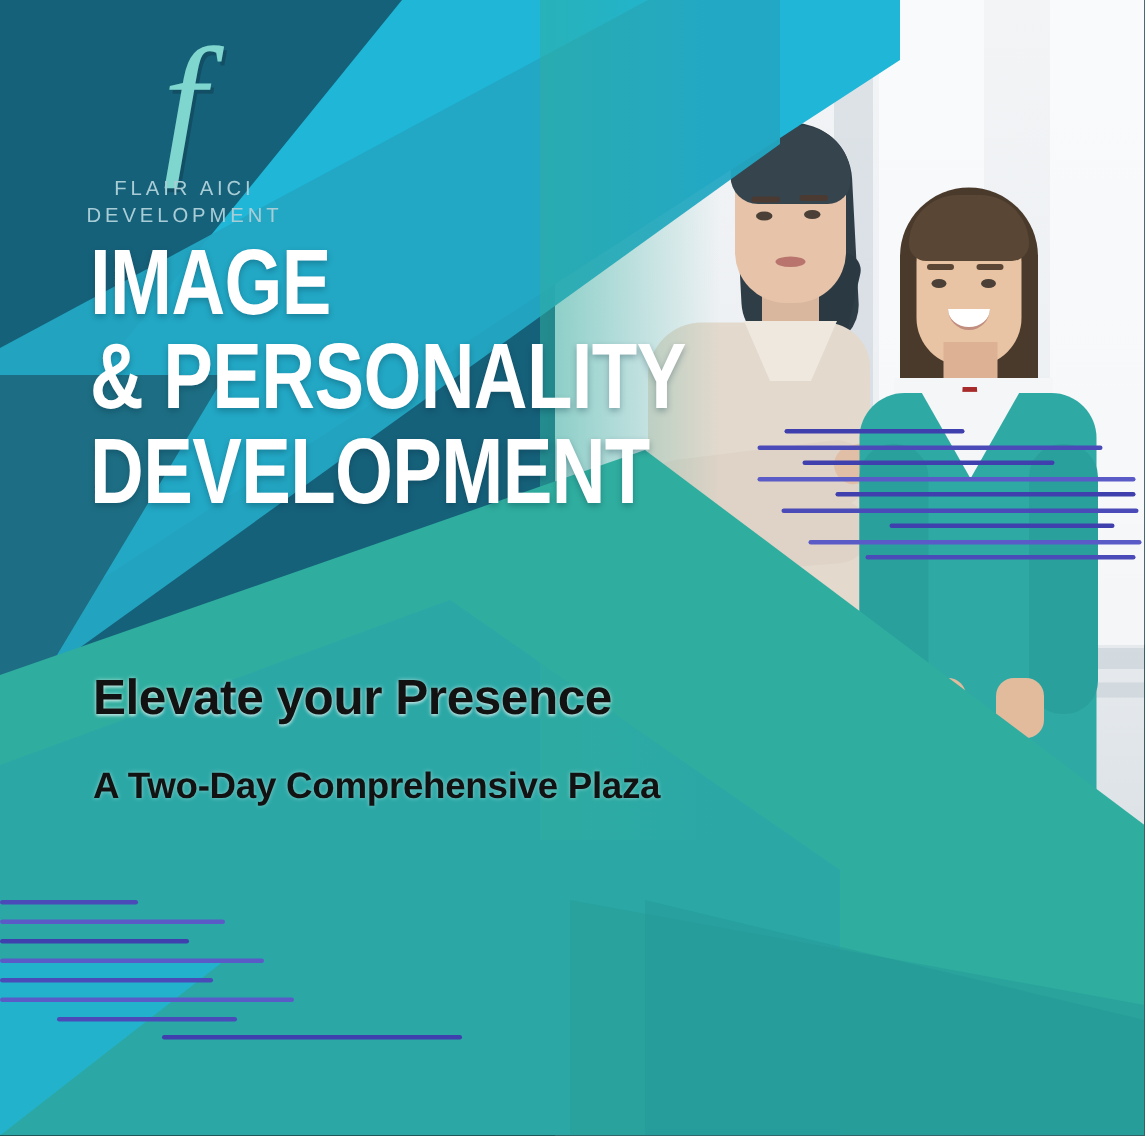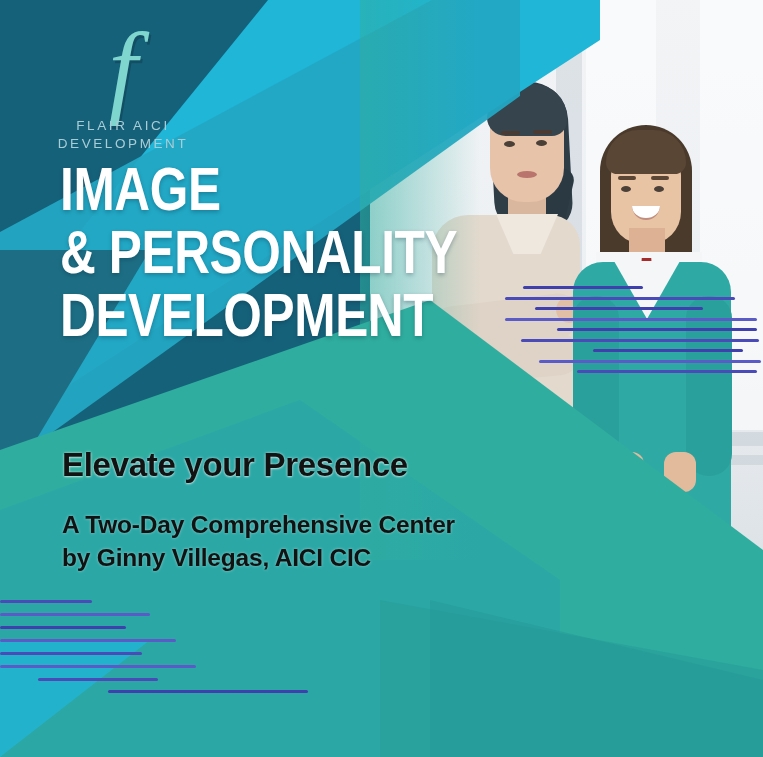--- a/index.html
+++ b/index.html
@@ -256,18 +256,17 @@
     <div>IMAGE</div>
     <div>&amp; PERSONALITY</div>
     <div>DEVELOPMENT</div>
   </div>
 
   <div class="tagline">
     <div>Elevate your Presence</div>
   </div>
 
   <div class="course">
-    <div>A Two-Day Comprehensive Center</div>
-    <div>by Ginny Villegas, AICI CIC</div>
+    <div>A Two-Day Comprehensive Plaza</div>
   </div>
 
 
 </div>
 
 </body></html>

